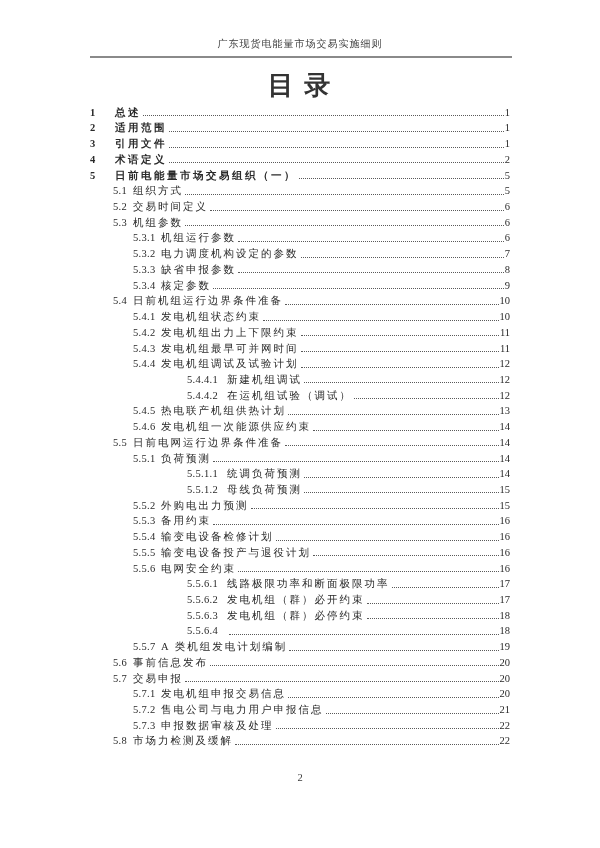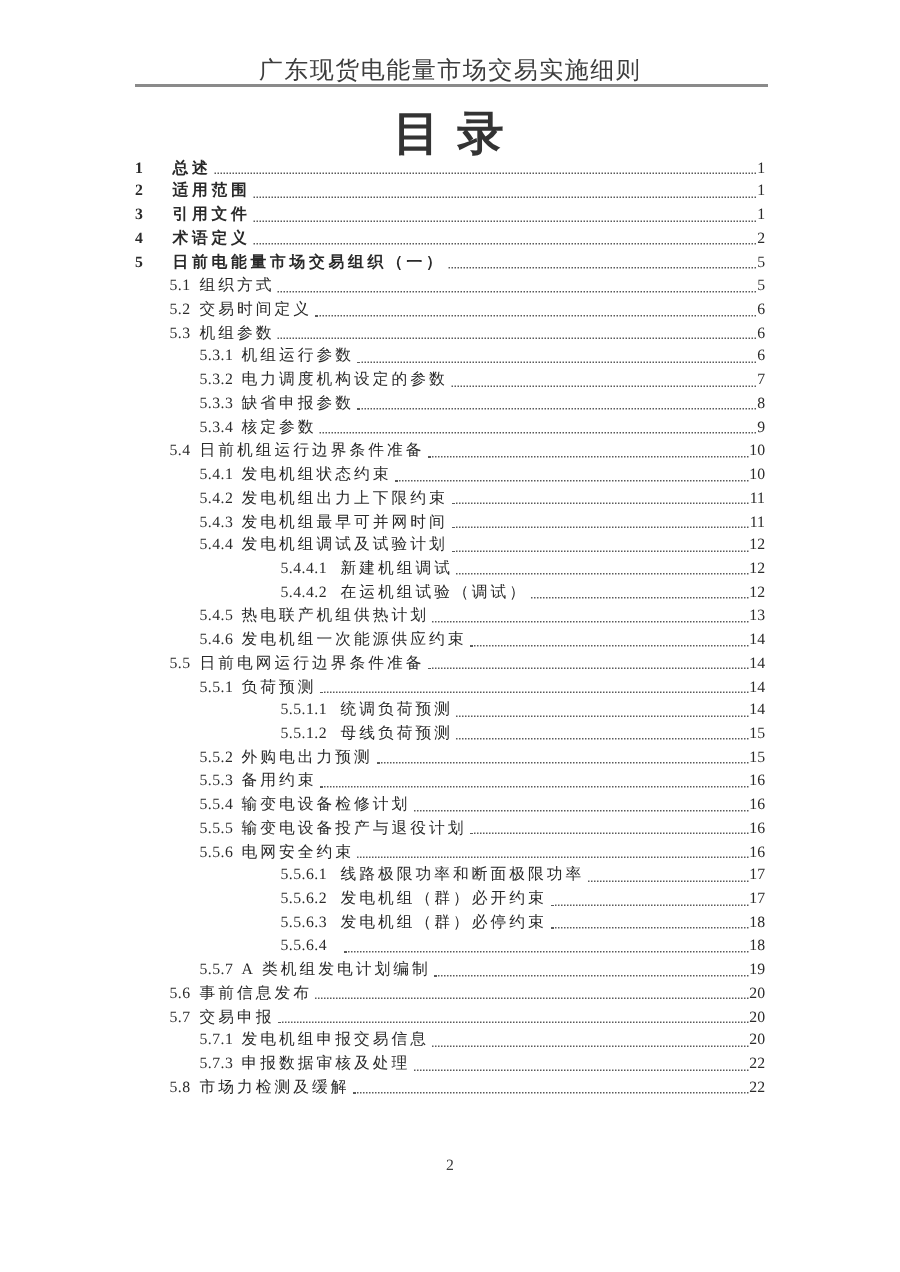--- a/index.html
+++ b/index.html
@@ -9,30 +9,30 @@
     margin:0 auto;
     background:#ffffff;
     font-family:"Liberation Serif","DejaVu Serif",serif;
     color:#2a2a2a;
     overflow:hidden;
     box-shadow:0 0 4px rgba(0,0,0,.25);
   }
   .header-text{
     position:absolute;top:37px;left:0;width:100%;
     text-align:center;
-    font-size:16px;letter-spacing:1px;color:#3d3d3d;
+    font-size:10px;letter-spacing:1px;color:#3d3d3d;
   }
   .header-rule{
     position:absolute;top:56px;left:90px;width:422px;height:2px;
     background:#8a8a8a;
   }
   .toc-title{
     position:absolute;top:68px;left:0;width:100%;
     margin:0;text-align:center;
-    font-size:31px;font-weight:bold;color:#333;
+    font-size:26px;font-weight:bold;color:#333;
     letter-spacing:2px;
   }
   .toc{
     position:absolute;top:103px;left:90px;width:420px;
   }
   .row{
     display:flex;align-items:flex-end;
     height:15.72px;
     font-size:10.5px;line-height:13px;
     white-space:nowrap;
@@ -289,20 +289,26 @@
         <span class="dots"></span>
         <span class="pageno">20</span>
       </div>
       <div class="row level-3">
         <span class="num">5.7.1</span>
         <span class="title">发电机组申报交易信息</span>
         <span class="dots"></span>
         <span class="pageno">20</span>
       </div>
       <div class="row level-3">
+        <span class="num">5.7.2</span>
+        <span class="title">售电公司与电力用户申报信息</span>
+        <span class="dots"></span>
+        <span class="pageno">21</span>
+      </div>
+      <div class="row level-3">
         <span class="num">5.7.3</span>
         <span class="title">申报数据审核及处理</span>
         <span class="dots"></span>
         <span class="pageno">22</span>
       </div>
       <div class="row level-2">
         <span class="num">5.8</span>
         <span class="title">市场力检测及缓解</span>
         <span class="dots"></span>
         <span class="pageno">22</span>

